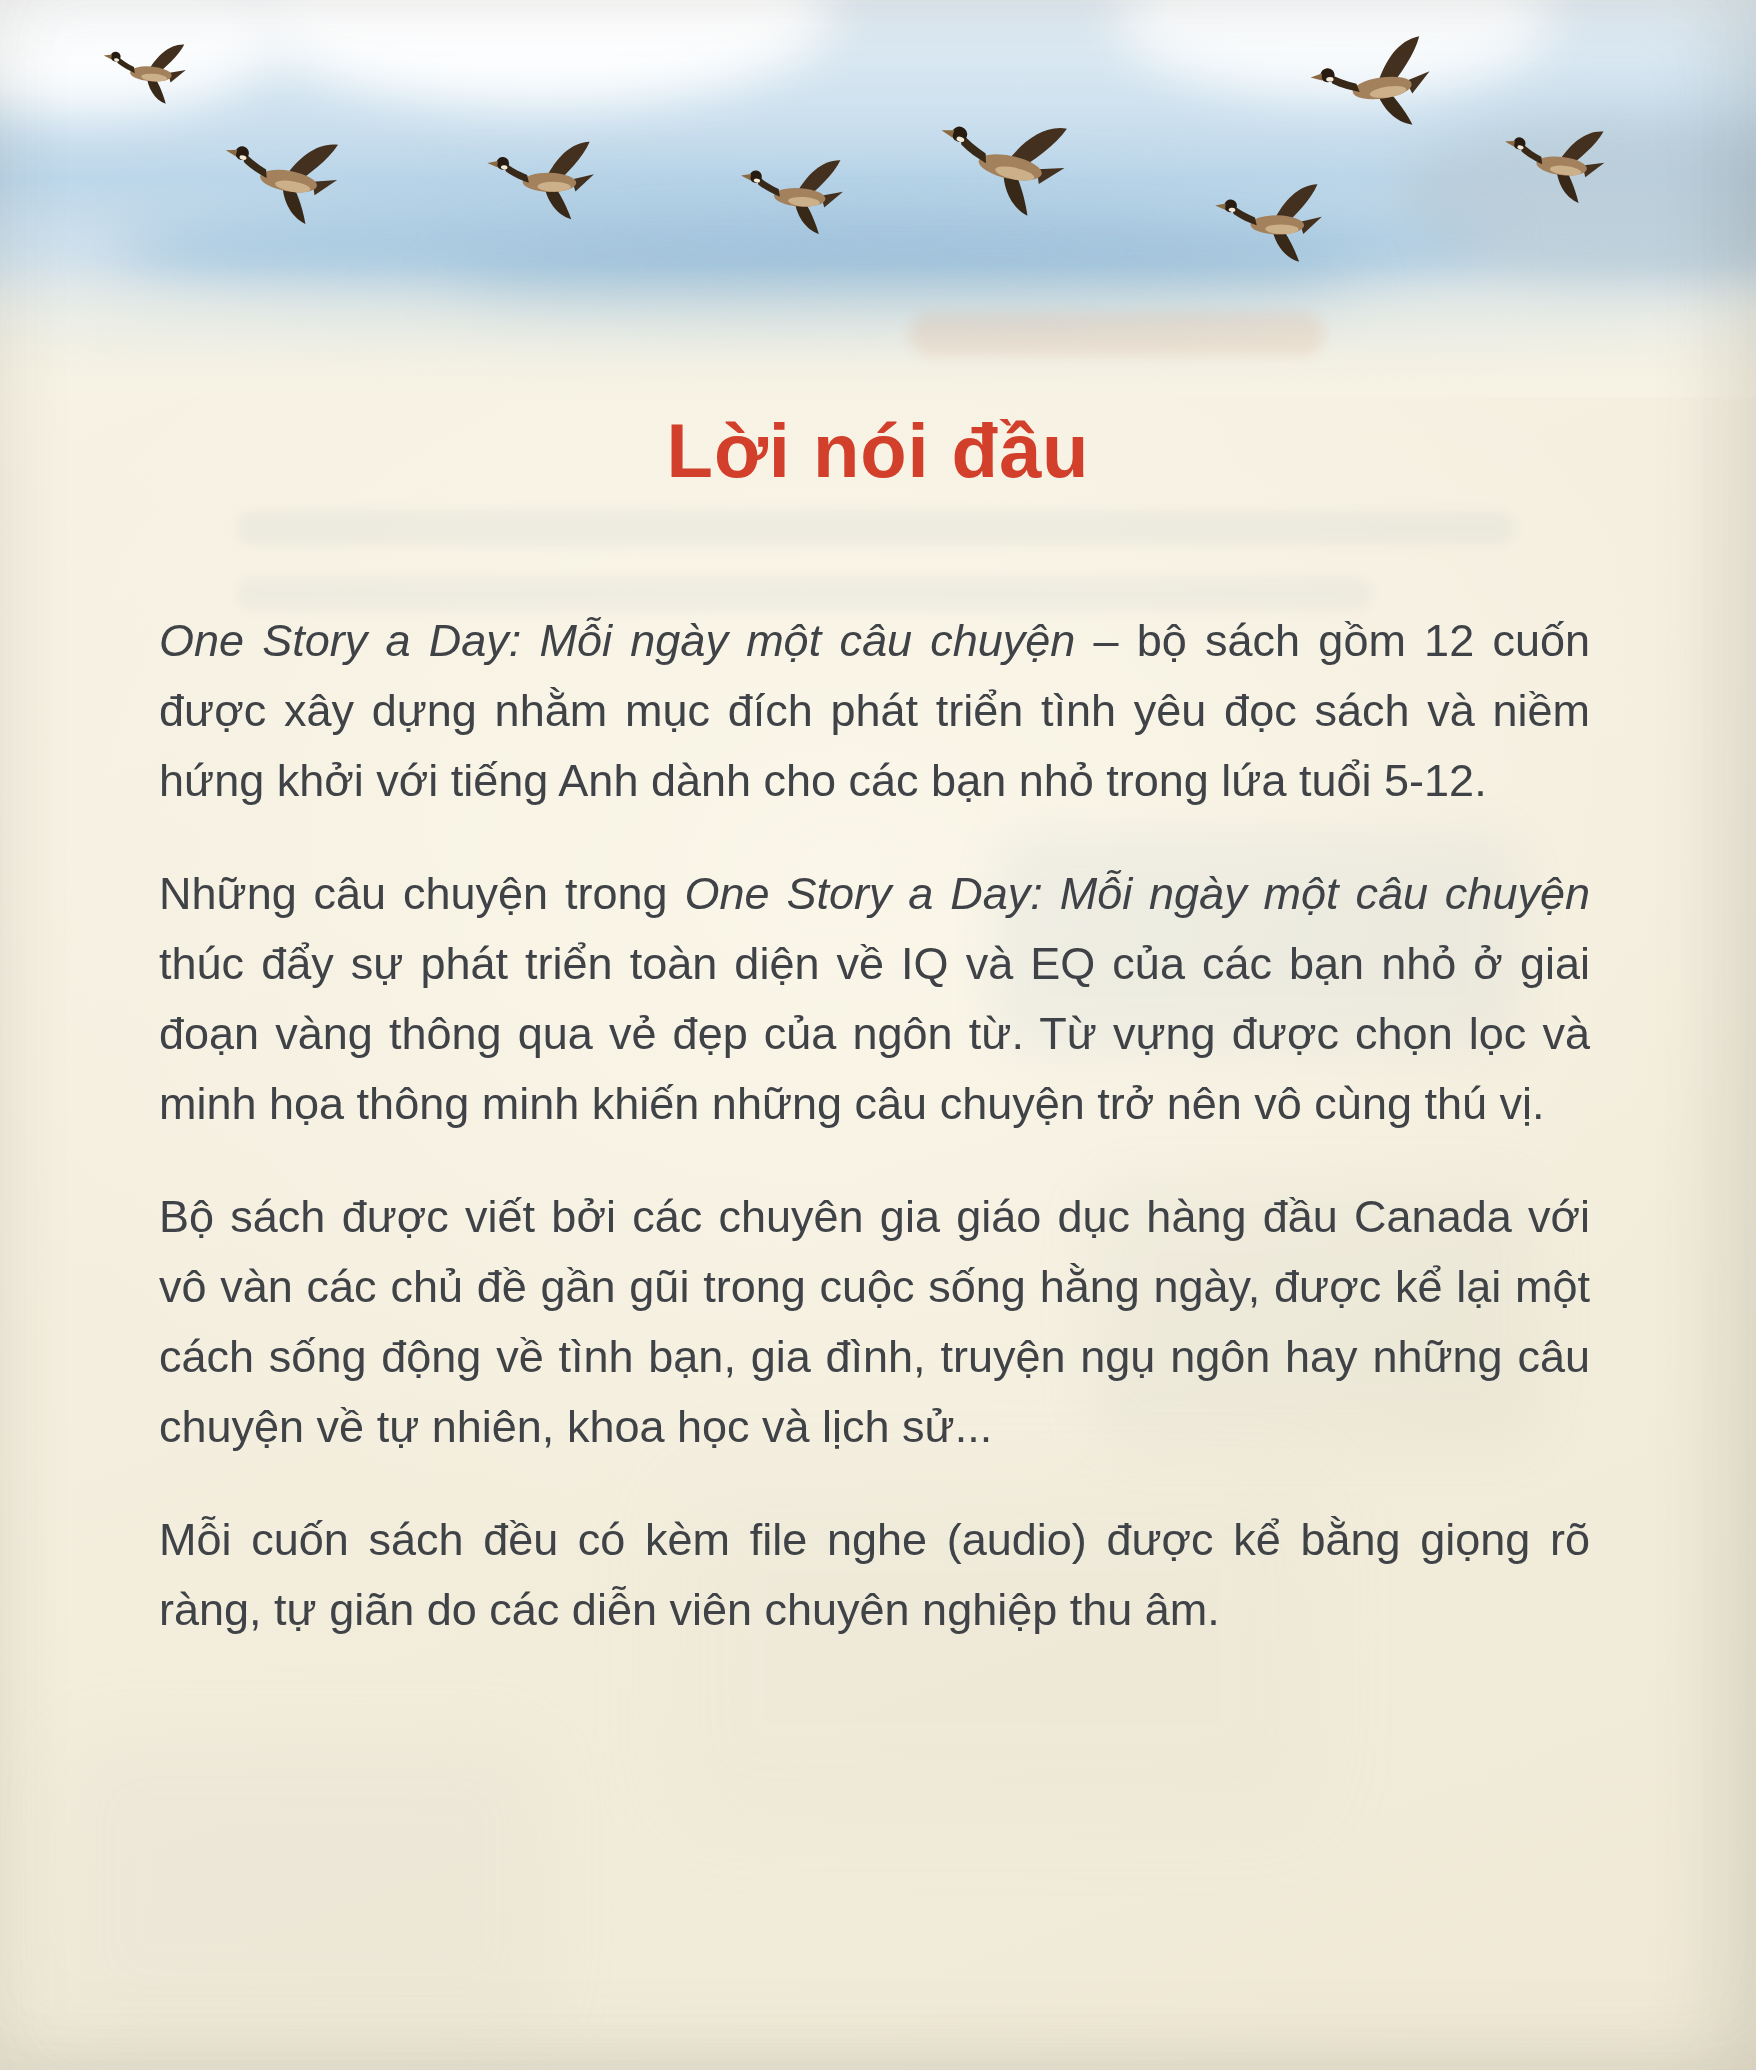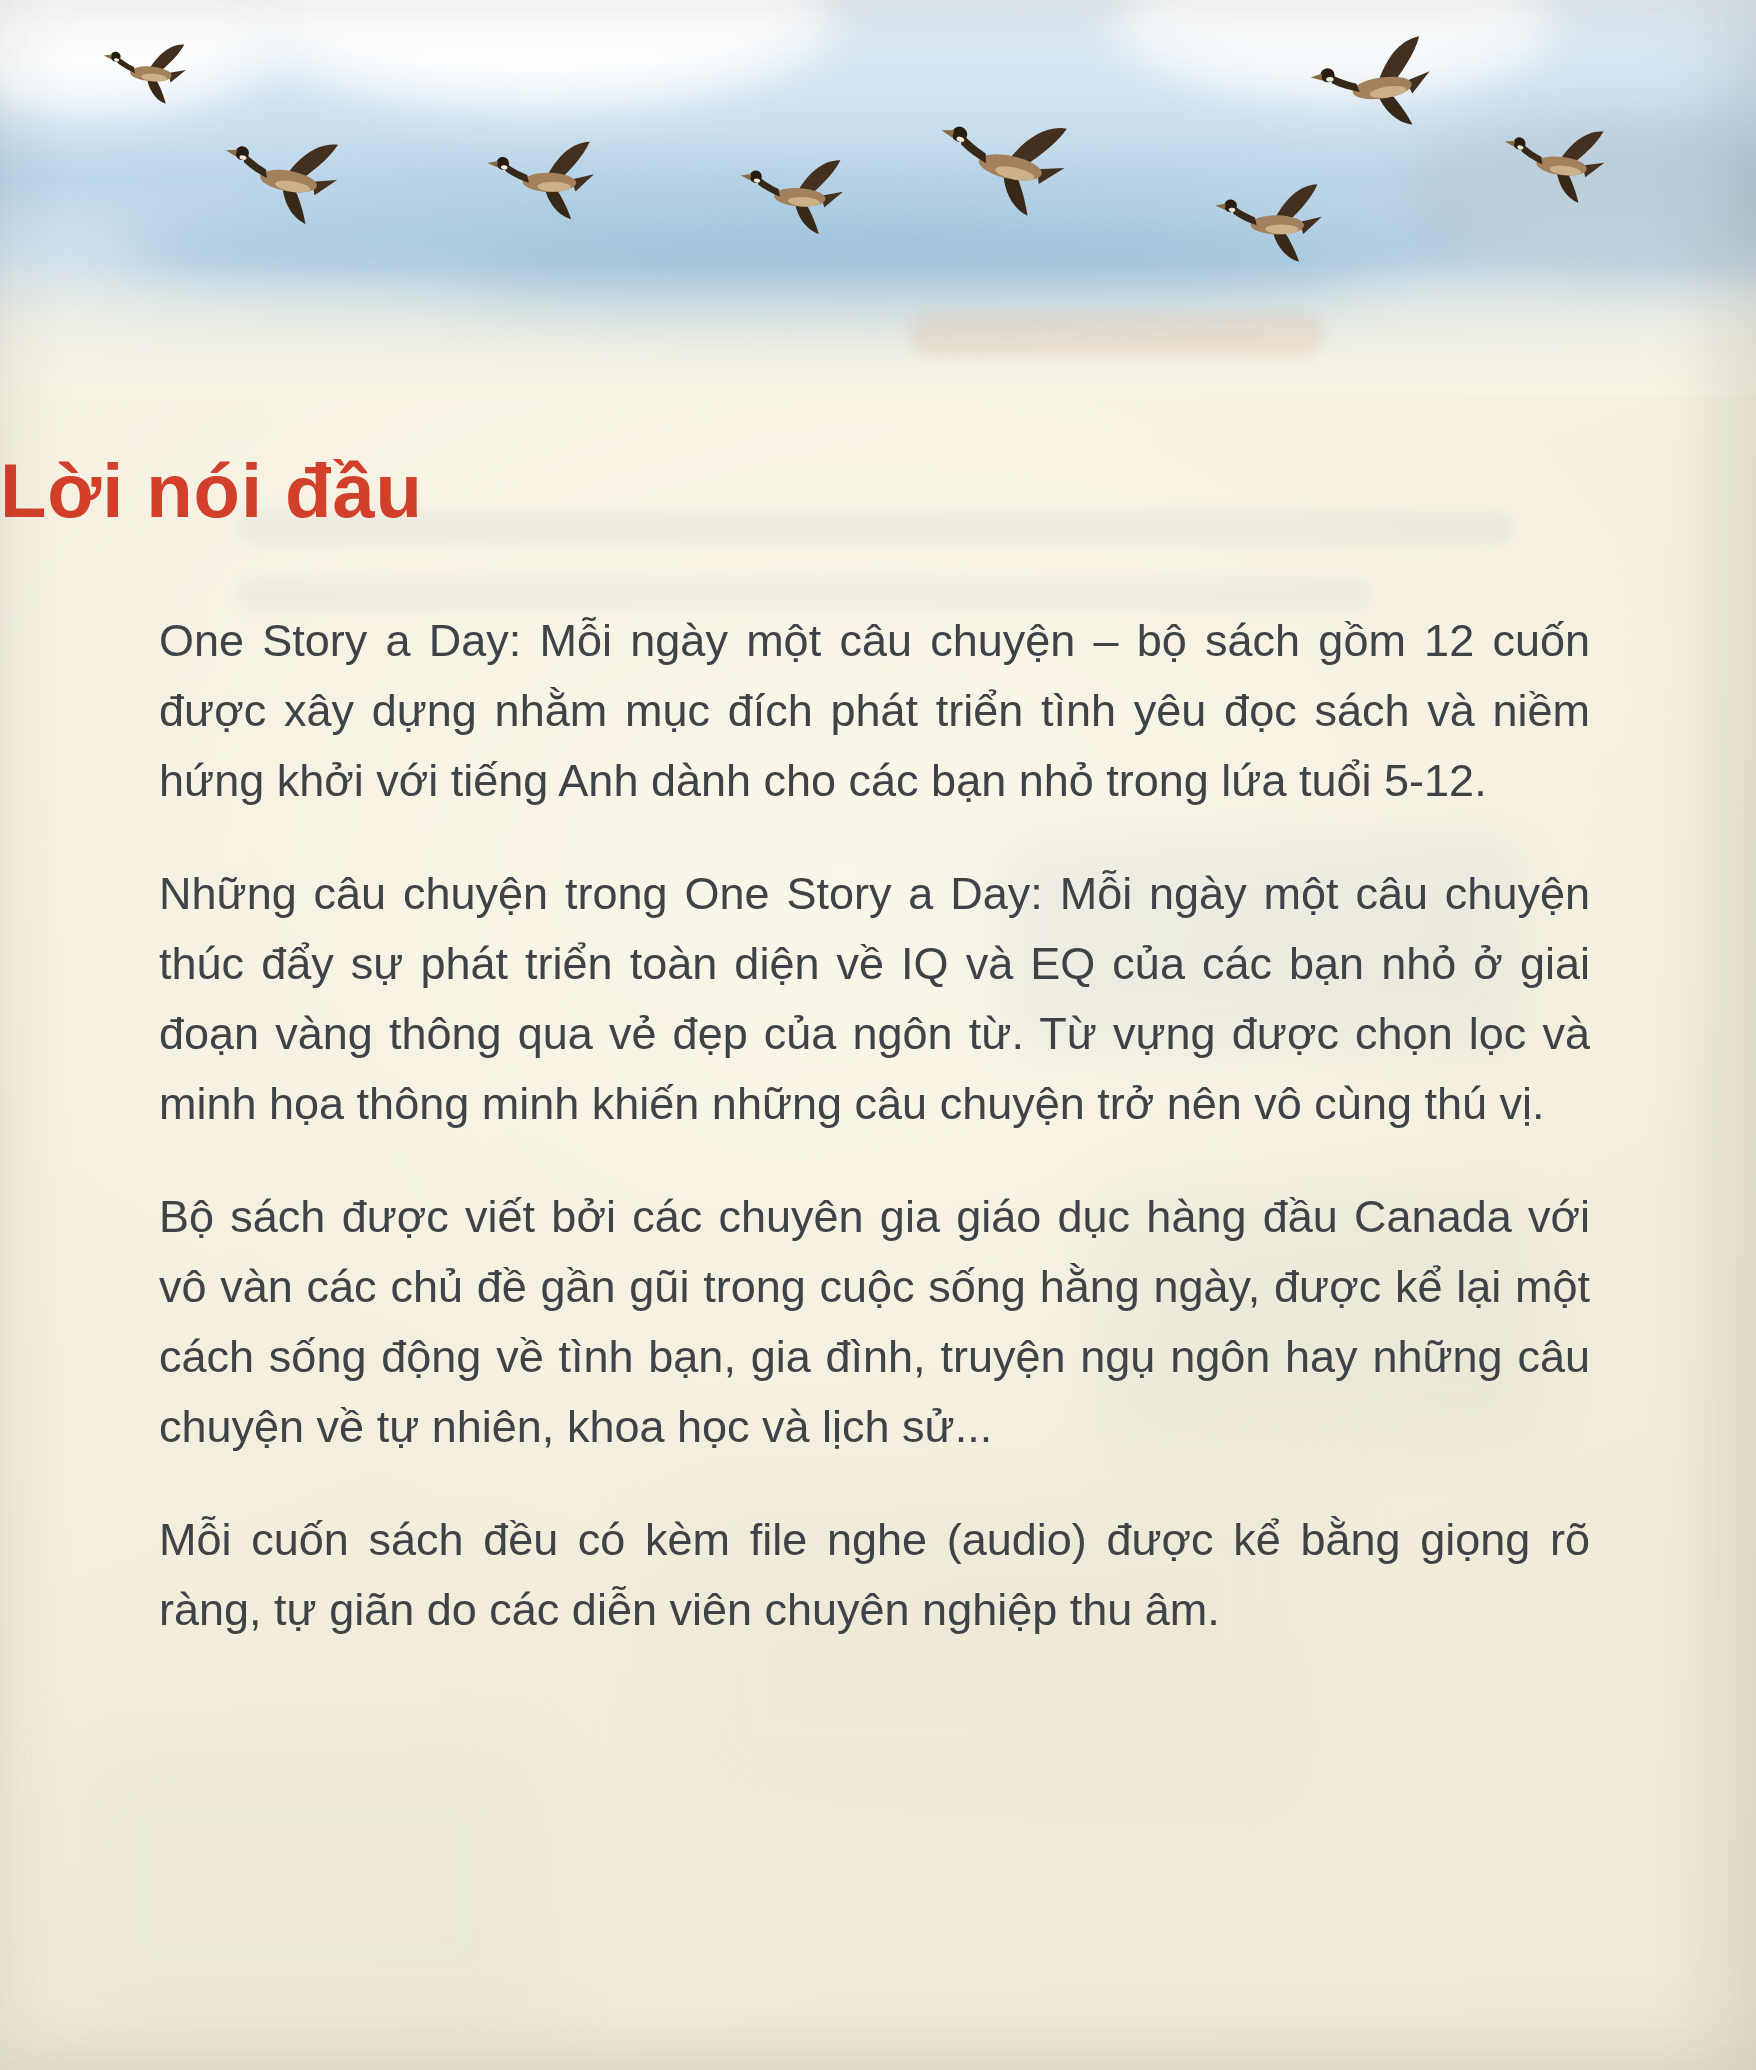--- a/index.html
+++ b/index.html
@@ -55,35 +55,34 @@
   .ghost.g2 { left: 237px;  top: 511px;  width: 1278px; height: 34px; background: #aab6bf; opacity: 0.12; filter: blur(5.7px); }
   .ghost.g3 { left: 237px;  top: 577px;  width: 1136px; height: 34px; background: #aab6bf; opacity: 0.10; filter: blur(5.7px); }
   .ghost.g4 { left: 994px; top: 833px;  width: 530px; height: 218px; background: #9fb4c4; opacity: 0.10; filter: blur(23px); }
   .ghost.g5 { left: 1088px; top: 1183px; width: 454px; height: 265px; background: #b9c0b4; opacity: 0.10; filter: blur(28px); }
   .ghost.g6 { left: 57px;   top: 1732px; width: 492px; height: 303px; background: #c3c8c0; opacity: 0.10; filter: blur(38px); }
   .ghost.g7 { left: 662px;  top: 1467px; width: 662px; height: 360px; background: #cfd2c6; opacity: 0.08; filter: blur(43px); }
 
   
   .title {
     position: absolute; top: 407px; left: 0; width: 100%;
-    text-align: left;
+    text-align: center;
     font-size: 76px; font-weight: bold;
     color: #d23f2a;
     letter-spacing: 0.9px;
-    margin-top: 40px;
   }
   .content {
     position: absolute; top: 606px; left: 159px; width: 1431px;
     color: #3f4246;
     font-size: 45px;
     line-height: 1.55;
     text-align: justify;
   }
   .para { margin-bottom: 44px; }
-  .seg.italic { }
+  .seg.italic { font-style: italic; }
 </style>
 </head>
 <body>
 
 <div class="page">
 
   <div class="sky">
     <div class="sky-base"></div>
     <div class="cloud c1"></div>
     <div class="cloud c2"></div>

